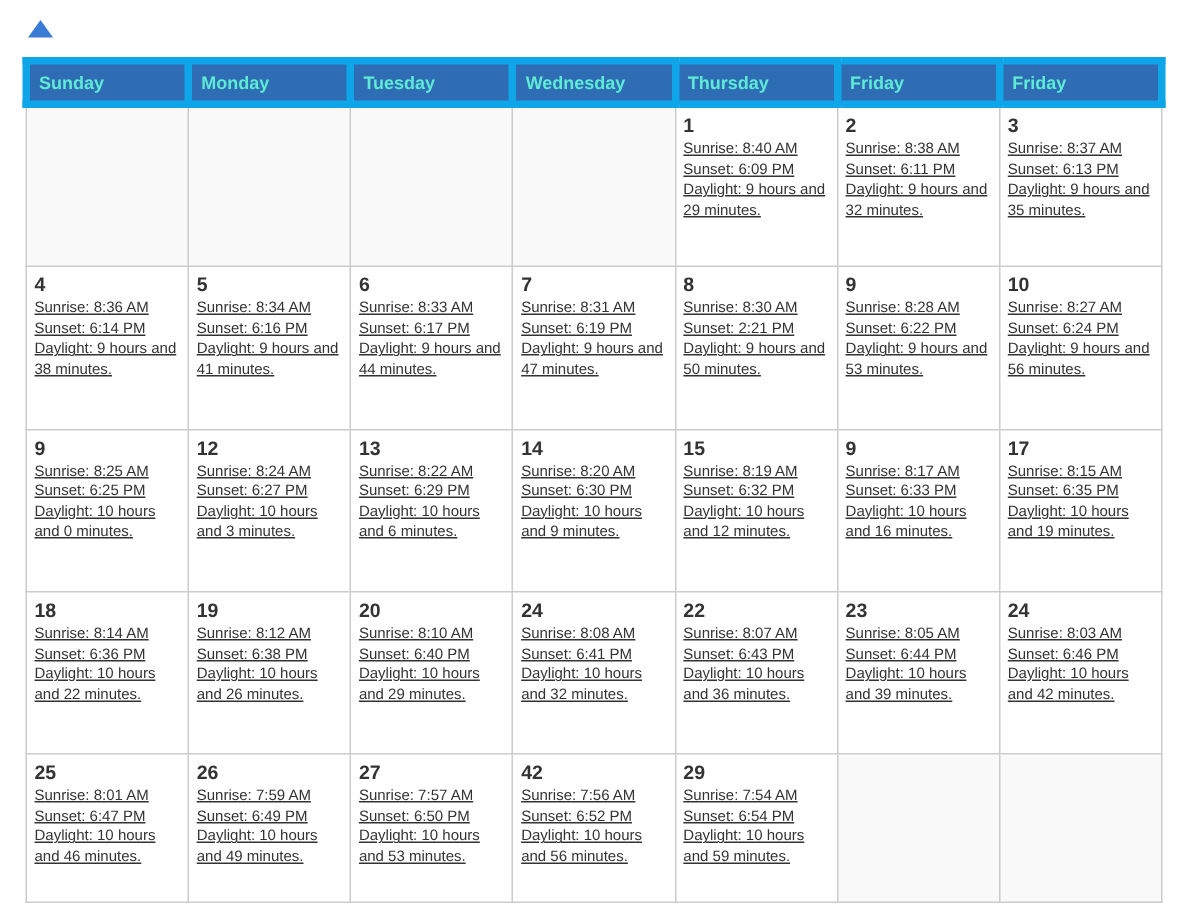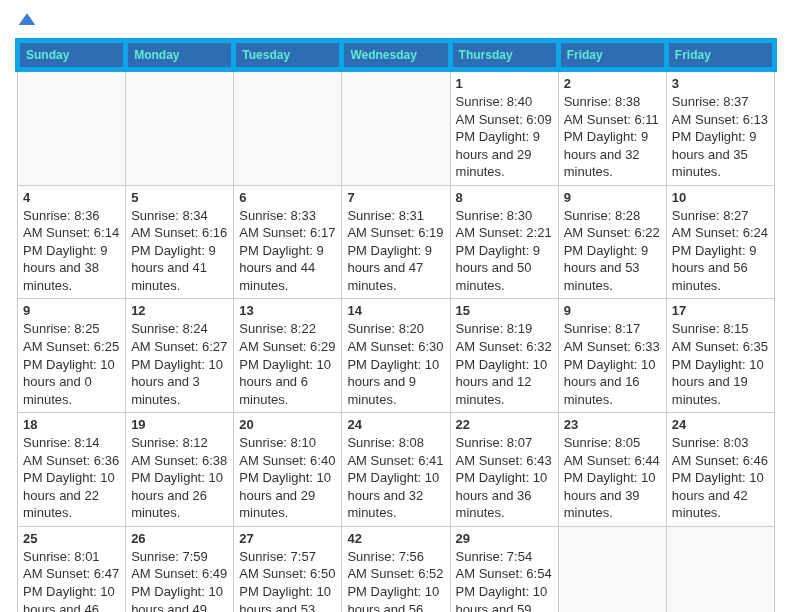--- a/index.html
+++ b/index.html
@@ -72,23 +72,24 @@
       height: 88px;
     }
     .day-num {
       font-size: 13px;
       font-weight: bold;
       color: #333;
       display: block;
       margin-bottom: 2px;
     }
     .day-info {
-      font-size: 13px;
+      font-size: 10px;
       line-height: 1.35;
       color: #333;
+      text-decoration: underline;
     }
     .empty { background: #f9f9f9; }
     tr:last-child td { height: 80px; }
   </style>
 </head>
 <body>
 
 <div class="page">
   <div class="header">
     <div class="logo">

